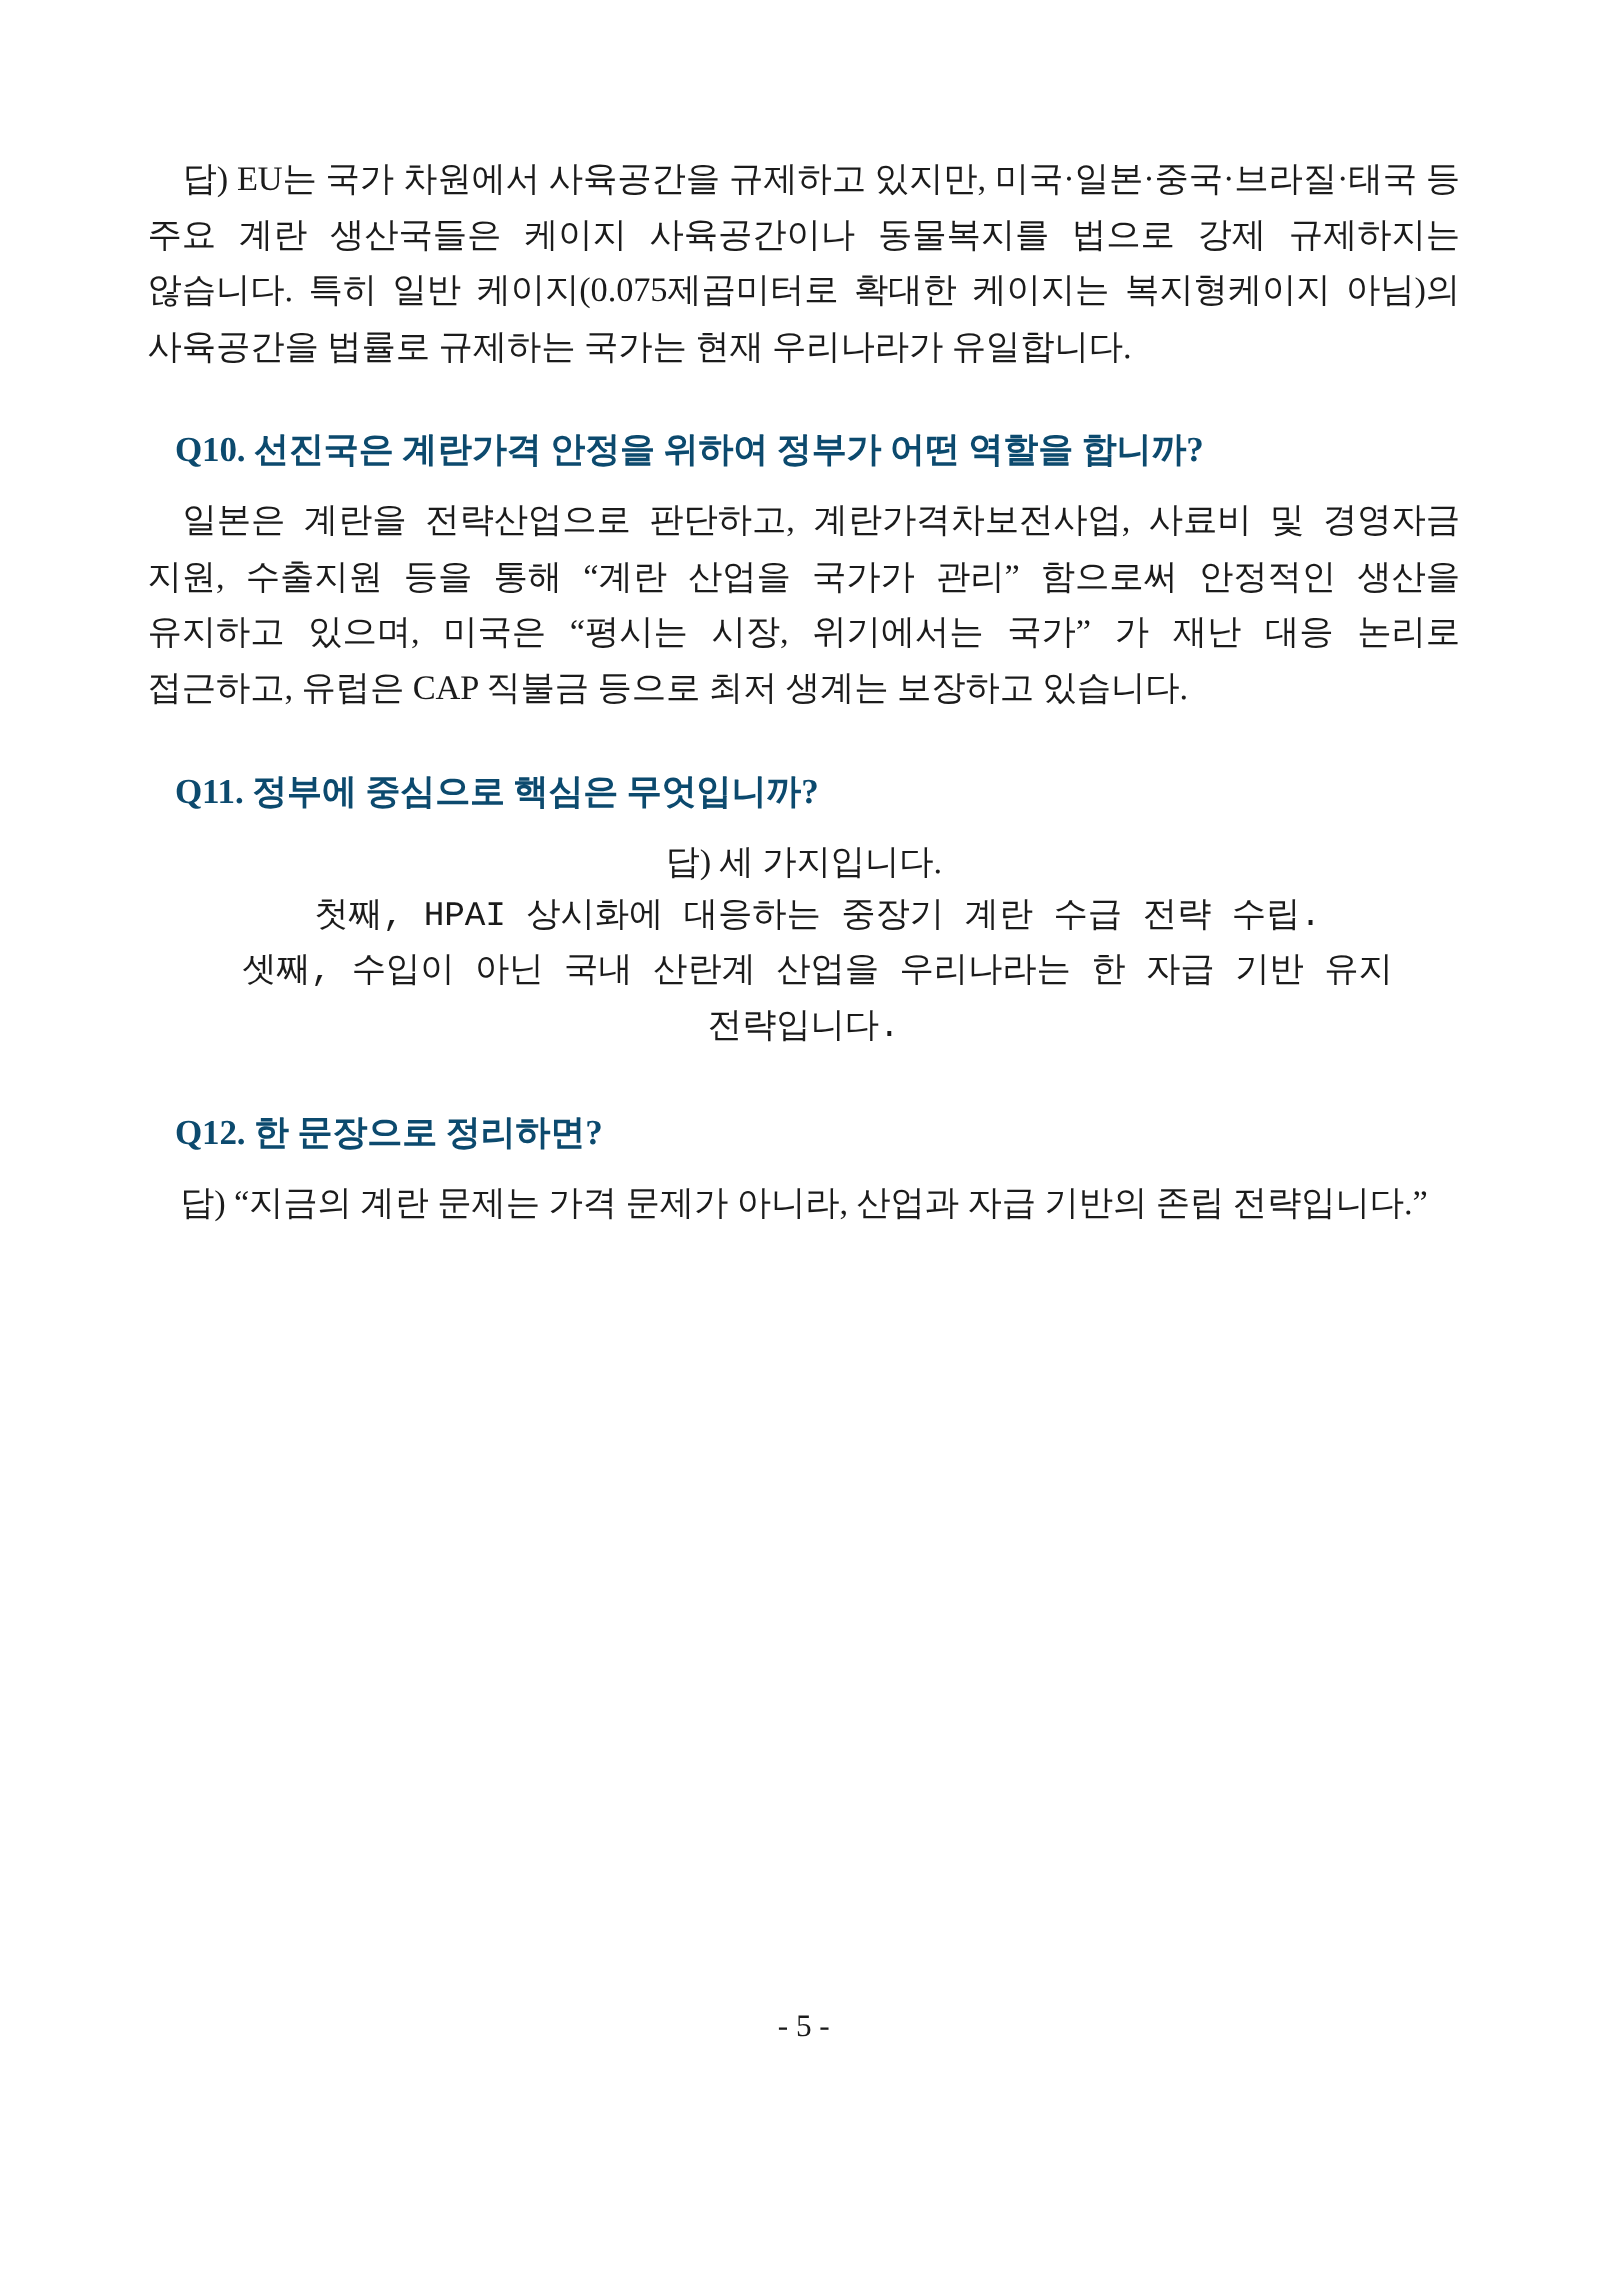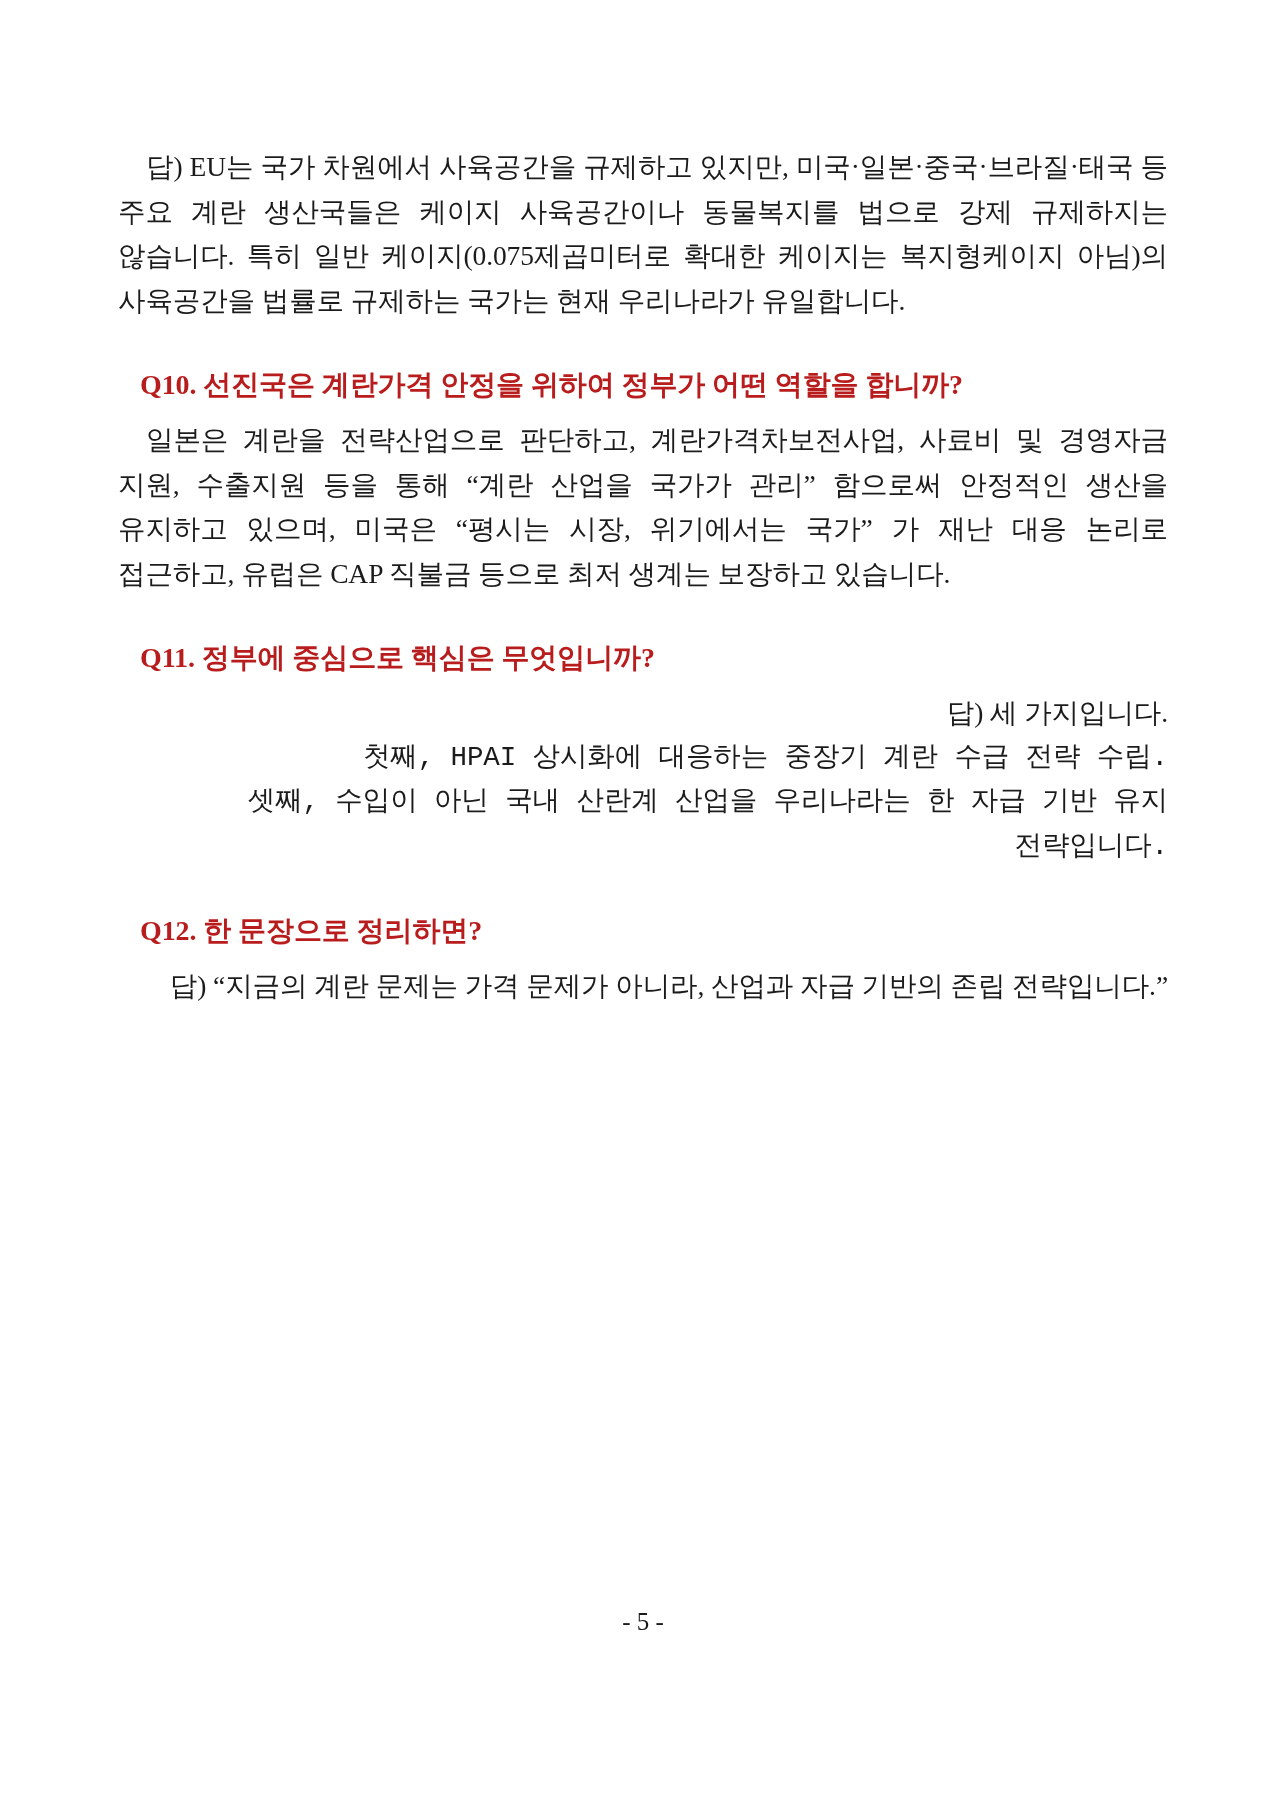--- a/index.html
+++ b/index.html
@@ -15,21 +15,21 @@
     width: 1286px;
     height: 1820px;
     margin: 0 auto;
     background: #ffffff;
     box-sizing: border-box;
     overflow: hidden;
   }
   .content {
     position: absolute;
     left: 118px;
-    top: 145px;
+    top: 121px;
     width: 1050px;
   }
   p {
     margin: 0;
     color: #1b1b1b;
     font-size: 27.5px;
     line-height: 1.62;
     text-align: justify;
     text-justify: inter-word;
     word-break: keep-all;
@@ -38,21 +38,21 @@
   p.indent {
     text-indent: 28px;
   }
   p.noindent {
     text-indent: 0;
   }
   .q-heading {
     font-weight: bold;
     font-size: 28px;
     line-height: 1.6;
-    color: #b91c1c;
+    color: #0c4a6e;
     margin: 0;
     text-indent: 22px;
     word-break: keep-all;
   }
   .gap-lg { height: 40px; }
   .gap-sm { height: 10px; }
   .list-line {
     text-indent: 22px;
     font-family: Liberation Mono, monospace;
   }
@@ -60,21 +60,21 @@
     position: absolute;
     left: 0;
     right: 0;
     top: 1608px;
     text-align: center;
     font-size: 25px;
     color: #1b1b1b;
     font-family: "Liberation Serif", "DejaVu Serif", serif;
   }
   .last-para {
-    text-align: right;
+    text-align: center;
   }
 </style>
 </head>
 <body>
 
 <div class="page">
 
   <div class="content">
 
     <p class="indent">답) EU는 국가 차원에서 사육공간을 규제하고 있지만, 미국·일본·중국·브라질·태국 등 주요 계란 생산국들은 케이지 사육공간이나 동물복지를 법으로 강제 규제하지는 않습니다. 특히 일반 케이지(0.075제곱미터로 확대한 케이지는 복지형케이지 아님)의 사육공간을 법률로 규제하는 국가는 현재 우리나라가 유일합니다.</p>

